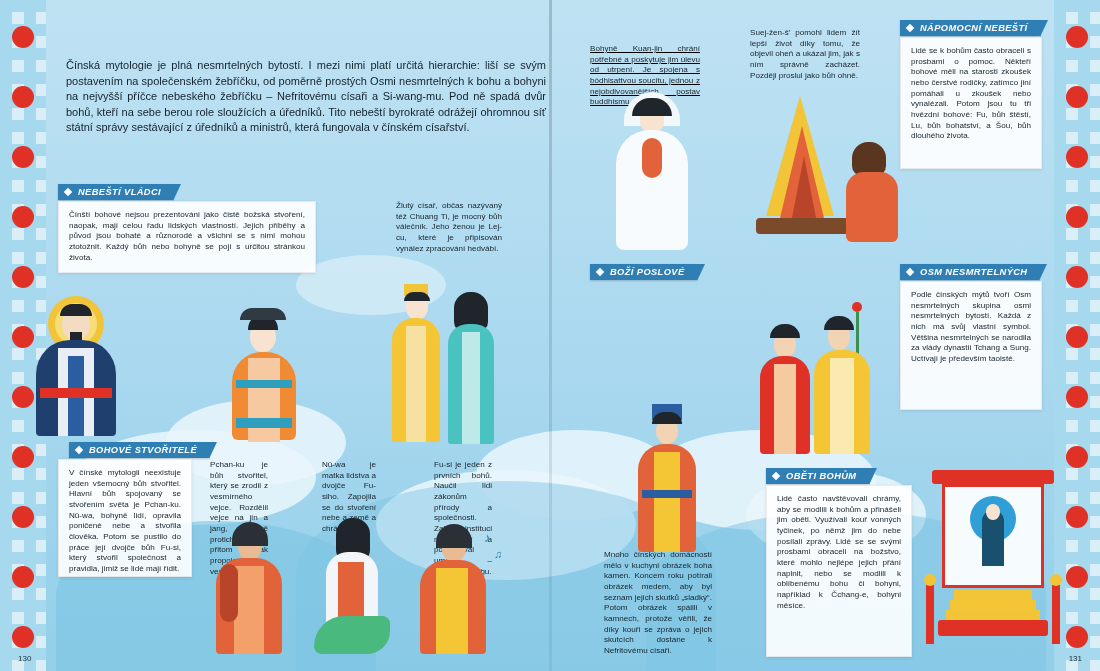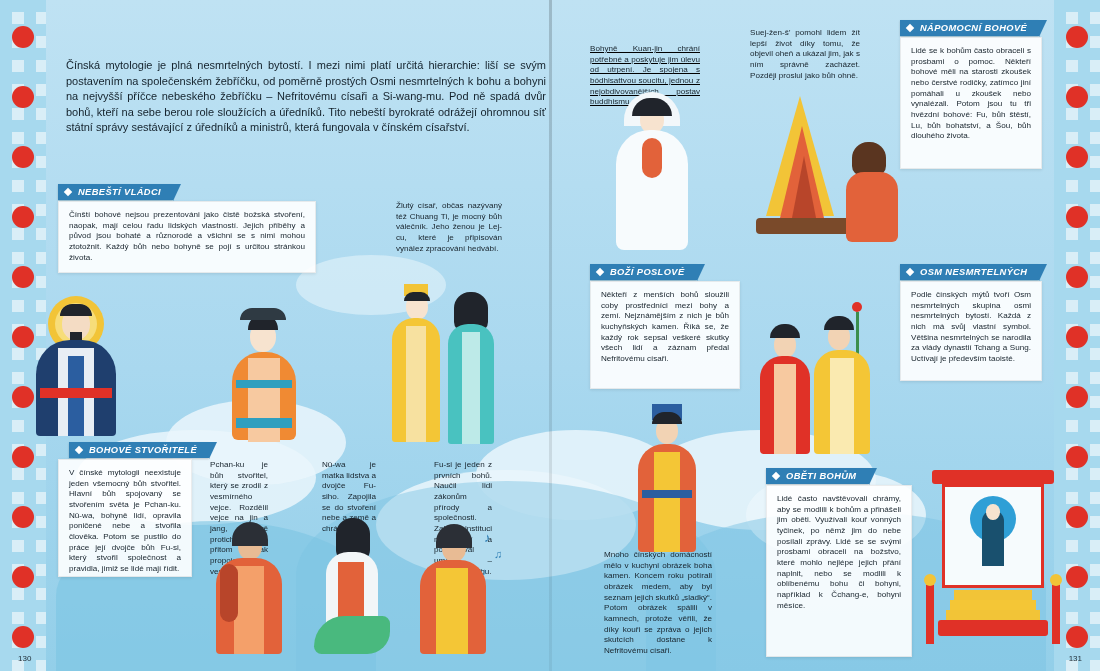--- a/index.html
+++ b/index.html
@@ -258,21 +258,21 @@
   </div>
 
   <div class="panel clear" style="left:580px;top:36px;width:130px;height:70px;border:none;box-shadow:none;background:transparent;text-decoration:underline;">
     <p>Bohyně Kuan-jin chrání potřebné a poskytuje jim úlevu od utrpení. Je spojena s bódhisattvou soucitu, jednou z nejobdivovanějších postav buddhismu.</p>
   </div>
 
   <div class="panel clear" style="left:740px;top:20px;width:130px;height:70px;border:none;box-shadow:none;background:transparent;">
     <p>Suej-žen-š’ pomohl lidem žít lepší život díky tomu, že objevil oheň a ukázal jim, jak s ním správně zacházet. Později proslul jako bůh ohně.</p>
   </div>
 
-  <div class="hdr banner-tail" style="left:900px;top:20px;">NÁPOMOCNÍ BOHOVÉ</div>
+  <div class="hdr banner-tail" style="left:900px;top:20px;">NÁPOMOCNÍ NEBEŠTÍ</div>
   <div class="panel" style="left:900px;top:37px;width:142px;height:132px;">
     <p>Lidé se k bohům často obraceli s prosbami o pomoc. Někteří bohové měli na starosti zkoušek nebo čerstvé rodičky, zatímco jiní pomáhali u zkoušek nebo vynalézali. Potom jsou tu tři hvězdní bohové: Fu, bůh štěstí, Lu, bůh bohatství, a Šou, bůh dlouhého života.</p>
   </div>
 
   <div class="fig" style="left:598px;top:92px;width:110px;height:160px;">
     <div class="robe" style="left:26px;top:0;width:56px;height:34px;background:#f2f7fa;border-radius:28px 28px 0 0;"></div>
     <div class="head" style="left:42px;top:14px;width:24px;height:28px;background:#f7e3cf;border-radius:48%;"></div>
     <div class="hair" style="left:34px;top:6px;width:40px;height:18px;border-radius:20px 20px 0 0;background:#20242b;"></div>
     <div class="robe" style="left:18px;top:38px;width:72px;height:120px;background:#f7fbfd;border-radius:34px 34px 8px 8px;"></div>
     <div class="robe" style="left:44px;top:46px;width:20px;height:40px;background:#e2623a;border-radius:10px;"></div>
@@ -282,26 +282,23 @@
     <div class="flame tri" style="left:26px;top:0;border-left:34px solid transparent;border-right:34px solid transparent;border-bottom:120px solid #f2c437;"></div>
     <div class="flame tri" style="left:40px;top:30px;border-left:22px solid transparent;border-right:22px solid transparent;border-bottom:92px solid #e2623a;"></div>
     <div class="flame tri" style="left:52px;top:60px;border-left:12px solid transparent;border-right:12px solid transparent;border-bottom:62px solid #b8452a;"></div>
     <div style="position:absolute;left:16px;top:122px;width:110px;height:16px;background:#7a4a2a;border-radius:4px;"></div>
     <div class="head" style="left:120px;top:54px;width:22px;height:26px;background:#e0a378;border-radius:48%;"></div>
     <div class="hair" style="left:112px;top:46px;width:34px;height:34px;border-radius:16px 16px 10px 10px;background:#5a3520;"></div>
     <div class="robe" style="left:106px;top:76px;width:52px;height:70px;background:#e2623a;border-radius:18px 18px 6px 6px;"></div>
   </div>
 
   <div class="hdr banner-tail" style="left:590px;top:264px;">BOŽÍ POSLOVÉ</div>
-  <div class="panel" style="left:590px;top:281px;width:150px;height:108px;">
-    <p>Někteří z menších bohů sloužili coby prostředníci mezi bohy a zemí. Nejznámějším z nich je bůh kuchyňských kamen. Říká se, že každý rok sepsal veškeré skutky všech lidí a záznam předal Nefritovému císaři.</p>
-  </div>
 
   <div class="hdr banner-tail" style="left:900px;top:264px;font-style:italic;">OSM NESMRTELNÝCH</div>
-  <div class="panel" style="left:900px;top:281px;width:142px;height:100px;">
+  <div class="panel" style="left:900px;top:281px;width:142px;height:129px;">
     <p>Podle čínských mýtů tvoří Osm nesmrtelných skupina osmi nesmrtelných bytostí. Každá z nich má svůj vlastní symbol. Většina nesmrtelných se narodila za vlády dynastií Tchang a Sung. Uctívají je především taoisté.</p>
   </div>
 
   <div class="fig" style="left:756px;top:318px;width:60px;height:138px;">
     <div class="head" style="left:18px;top:14px;width:22px;height:26px;background:#f2d3b4;border-radius:48%;"></div>
     <div class="hair" style="left:14px;top:6px;width:30px;height:14px;border-radius:14px 14px 0 0;background:#20242b;"></div>
     <div class="robe" style="left:4px;top:38px;width:50px;height:98px;background:#e03127;border-radius:22px 22px 4px 4px;"></div>
     <div class="robe" style="left:18px;top:46px;width:22px;height:90px;background:#f7c9a0;"></div>
   </div>
   <div class="fig" style="left:812px;top:306px;width:66px;height:150px;">

